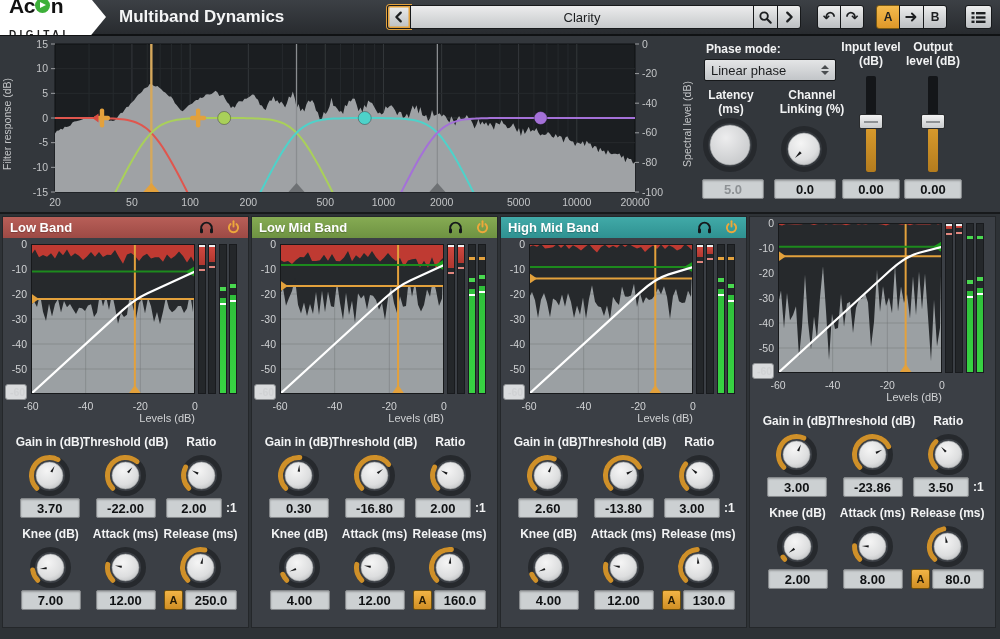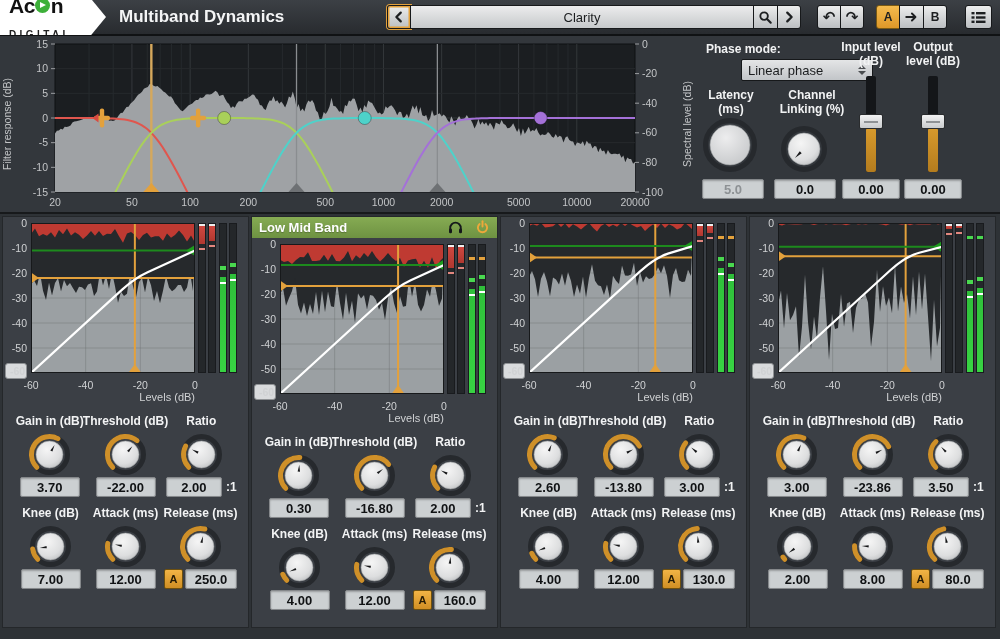--- a/index.html
+++ b/index.html
@@ -32,21 +32,21 @@
   .glyph{font-family:"DejaVu Sans",sans-serif;font-size:15px;line-height:1;}
 
   
   .upper{height:178px;display:flex;background:#33373c;border-bottom:2px solid #17191b;}
   .spec-wrap{display:flex;align-items:stretch;}
   .rotlab{width:15px;display:flex;align-items:center;justify-content:center;}
   .rotlab span{transform:rotate(-90deg);white-space:nowrap;font-size:10.5px;color:#c3c5c7;}
   .master{width:288px;position:relative;color:#f1f2f3;font-size:12px;font-weight:bold;}
   .master .lbl{position:absolute;text-align:center;line-height:1.2;}
   .dropdown{position:absolute;left:10px;top:23px;width:132px;height:22px;background:linear-gradient(#e4e5e6,#c2c5c8);
-        border:1px solid #16181a;border-radius:2px;display:flex;align-items:center;padding:0 6px;color:#1b1d1f;font-weight:normal;font-size:13px;margin-left:37px;}
+        border:1px solid #16181a;border-radius:2px;display:flex;align-items:center;padding:0 6px;color:#1b1d1f;font-weight:normal;font-size:13px;}
   .dropdown .dd-arrows{margin-left:auto;display:flex;flex-direction:column;gap:2px;}
   .dd-arrows i{display:block;width:0;height:0;border-left:4px solid transparent;border-right:4px solid transparent;}
   .dd-arrows i.up{border-bottom:4px solid #4a4d50;}
   .dd-arrows i.dn{border-top:4px solid #4a4d50;}
   .vbox{position:absolute;height:20px;background:#ccd0d2;border:1px solid #85888b;border-radius:2px;
         display:flex;align-items:center;justify-content:center;font-size:13px;font-weight:bold;color:#101214;
         box-shadow:inset 0 1px 2px rgba(0,0,0,.25);}
   .vbox.muted{color:#8d9194;}
   .vslider{position:absolute;width:26px;}
   .vslider .track{position:absolute;left:8px;width:10px;border-radius:2px;overflow:hidden;}
@@ -311,20 +311,34 @@
         <div class="track torange" style="top:52px;height:44px"></div>
         <div class="handle" style="top:38px"></div>
       </div>
       <div class="vbox" style="left:148px;top:143px;width:58px">0.00</div>
       <div class="vbox" style="left:210px;top:143px;width:58px">0.00</div>
     </div>
   </div>
 
   <div class="bands" id="bands-row">
   <section class="band" style="--hd1: #b85f58; --hd2: #9d4a45;">
+    <header class="band-hd">
+      <span class="band-title">Low Band</span>
+      <span class="hd-icons">
+        <svg width="15" height="13" viewBox="0 0 15 13">
+          <path d="M2.2,9 v-2 a5.3,5.3 0 0 1 10.6,0 v2" fill="none" stroke="#15181b" stroke-width="1.8"></path>
+          <rect x="1" y="7.6" width="3" height="4.6" rx="1.2" fill="#15181b"></rect>
+          <rect x="11" y="7.6" width="3" height="4.6" rx="1.2" fill="#15181b"></rect>
+        </svg>
+        <svg width="15" height="15" viewBox="0 0 15 15">
+          <path d="M10.4,4.1 A4.6,4.6 0 1 1 4.6,4.1" fill="none" stroke="#eda83b" stroke-width="1.9" stroke-linecap="round"></path>
+          <line x1="7.5" y1="1.2" x2="7.5" y2="6.6" stroke="#eda83b" stroke-width="1.9" stroke-linecap="round"></line>
+        </svg>
+      </span>
+    </header>
     <div class="graph-row">
       <div class="gy">
             <span style="top: -6px;">0</span>
             <span style="top: 19px;">-10</span>
             <span style="top: 44px;">-20</span>
             <span style="top: 69px;">-30</span>
             <span style="top: 94px;">-40</span>
             <span style="top: 119px;">-50</span>
             <span class="badge60">-60</span>
           </div>
@@ -623,20 +637,34 @@
             </span>
         <span class="boxrow">
               <span class="abtn">A</span>
               <span class="kbox" style="width:52px">160.0</span>
             </span>
       </div>
     </div>
   </section>
 
   <section class="band" style="--hd1: #41aaa8; --hd2: #2f9191;">
+    <header class="band-hd">
+      <span class="band-title">High Mid Band</span>
+      <span class="hd-icons">
+        <svg width="15" height="13" viewBox="0 0 15 13">
+          <path d="M2.2,9 v-2 a5.3,5.3 0 0 1 10.6,0 v2" fill="none" stroke="#15181b" stroke-width="1.8"></path>
+          <rect x="1" y="7.6" width="3" height="4.6" rx="1.2" fill="#15181b"></rect>
+          <rect x="11" y="7.6" width="3" height="4.6" rx="1.2" fill="#15181b"></rect>
+        </svg>
+        <svg width="15" height="15" viewBox="0 0 15 15">
+          <path d="M10.4,4.1 A4.6,4.6 0 1 1 4.6,4.1" fill="none" stroke="#eda83b" stroke-width="1.9" stroke-linecap="round"></path>
+          <line x1="7.5" y1="1.2" x2="7.5" y2="6.6" stroke="#eda83b" stroke-width="1.9" stroke-linecap="round"></line>
+        </svg>
+      </span>
+    </header>
     <div class="graph-row">
       <div class="gy">
             <span style="top: -6px;">0</span>
             <span style="top: 19px;">-10</span>
             <span style="top: 44px;">-20</span>
             <span style="top: 69px;">-30</span>
             <span style="top: 94px;">-40</span>
             <span style="top: 119px;">-50</span>
             <span class="badge60">-60</span>
           </div>

